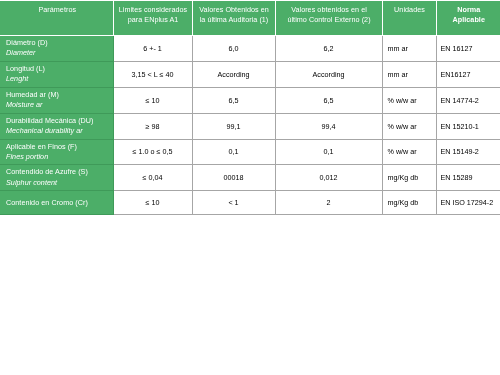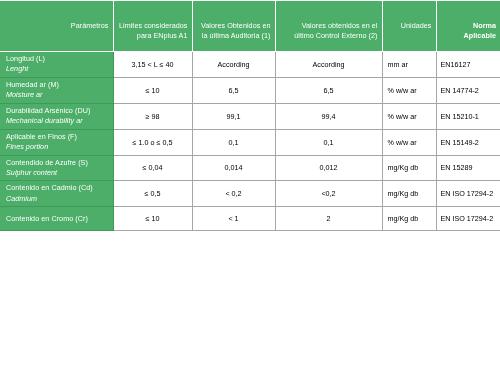--- a/index.html
+++ b/index.html
@@ -24,23 +24,23 @@
   #spec-table col.c-ext    { width: 107px; }
   #spec-table col.c-unit   { width: 54px;  }
   #spec-table col.c-norm   { width: 64px;  }
 
   
   thead th {
     background: #4cae68;
     color: #ffffff;
     font-size: 7.2px;
     font-weight: normal;
-    text-align: right;
+    text-align: center;
     vertical-align: top;
-    padding: 20px 4px 4px 5px;
+    padding: 4px 4px 4px 5px;
     line-height: 1.42;
     height: 26px;
     border: 1px solid #ffffff;
     letter-spacing: 0.05px;
   }
   thead th.h-param { border-left: none; }
   thead th.h-norm  { border-right: none; font-weight: bold; }
   thead th:first-child { padding-left: 6px; }
 
   
@@ -111,20 +111,31 @@
       </th>
       <th class="h-norm">
         <span>Norma</span><br>
         <span>Aplicable</span>
       </th>
     </tr>
   </thead>
   <tbody id="table-body">
       <tr class="two-line">
         <td class="param">
+          <span class="es">Diámetro (D)</span>
+          <span class="en">Diameter</span>
+        </td>
+        <td class="num">6 +- 1</td>
+        <td class="num">6,0</td>
+        <td class="num">6,2</td>
+        <td class="unit">mm ar</td>
+        <td class="norm">EN 16127</td>
+      </tr>
+      <tr class="two-line">
+        <td class="param">
           <span class="es">Longitud (L)</span>
           <span class="en">Lenght</span>
         </td>
         <td class="num">3,15 &lt; L ≤ 40</td>
         <td class="num">According</td>
         <td class="num">According</td>
         <td class="unit">mm ar</td>
         <td class="norm">EN16127</td>
       </tr>
       <tr class="two-line">
@@ -133,21 +144,21 @@
           <span class="en">Moisture ar</span>
         </td>
         <td class="num">≤ 10</td>
         <td class="num">6,5</td>
         <td class="num">6,5</td>
         <td class="unit">% w/w ar</td>
         <td class="norm">EN 14774-2</td>
       </tr>
       <tr class="two-line">
         <td class="param">
-          <span class="es">Durabilidad Arsénico (DU)</span>
+          <span class="es">Durabilidad Mecánica (DU)</span>
           <span class="en">Mechanical durability ar</span>
         </td>
         <td class="num">≥ 98</td>
         <td class="num">99,1</td>
         <td class="num">99,4</td>
         <td class="unit">% w/w ar</td>
         <td class="norm">EN 15210-1</td>
       </tr>
       <tr class="two-line">
         <td class="param">
@@ -159,35 +170,24 @@
         <td class="num">0,1</td>
         <td class="unit">% w/w ar</td>
         <td class="norm">EN 15149-2</td>
       </tr>
       <tr class="two-line">
         <td class="param">
           <span class="es">Contendido de Azufre (S)</span>
           <span class="en">Sulphur content</span>
         </td>
         <td class="num">≤ 0,04</td>
-        <td class="num">0,014</td>
+        <td class="num">00018</td>
         <td class="num">0,012</td>
         <td class="unit">mg/Kg db</td>
         <td class="norm">EN 15289</td>
-      </tr>
-      <tr class="two-line">
-        <td class="param">
-          <span class="es">Contenido en Cadmio (Cd)</span>
-          <span class="en">Cadmium</span>
-        </td>
-        <td class="num">≤ 0,5</td>
-        <td class="num">&lt; 0,2</td>
-        <td class="num">&lt;0,2</td>
-        <td class="unit">mg/Kg db</td>
-        <td class="norm">EN ISO 17294-2</td>
       </tr>
       <tr class="two-line">
         <td class="param">
           <span class="es">Contenido en Cromo (Cr)</span>
         </td>
         <td class="num">≤ 10</td>
         <td class="num">&lt; 1</td>
         <td class="num">2</td>
         <td class="unit">mg/Kg db</td>
         <td class="norm">EN ISO 17294-2</td>

